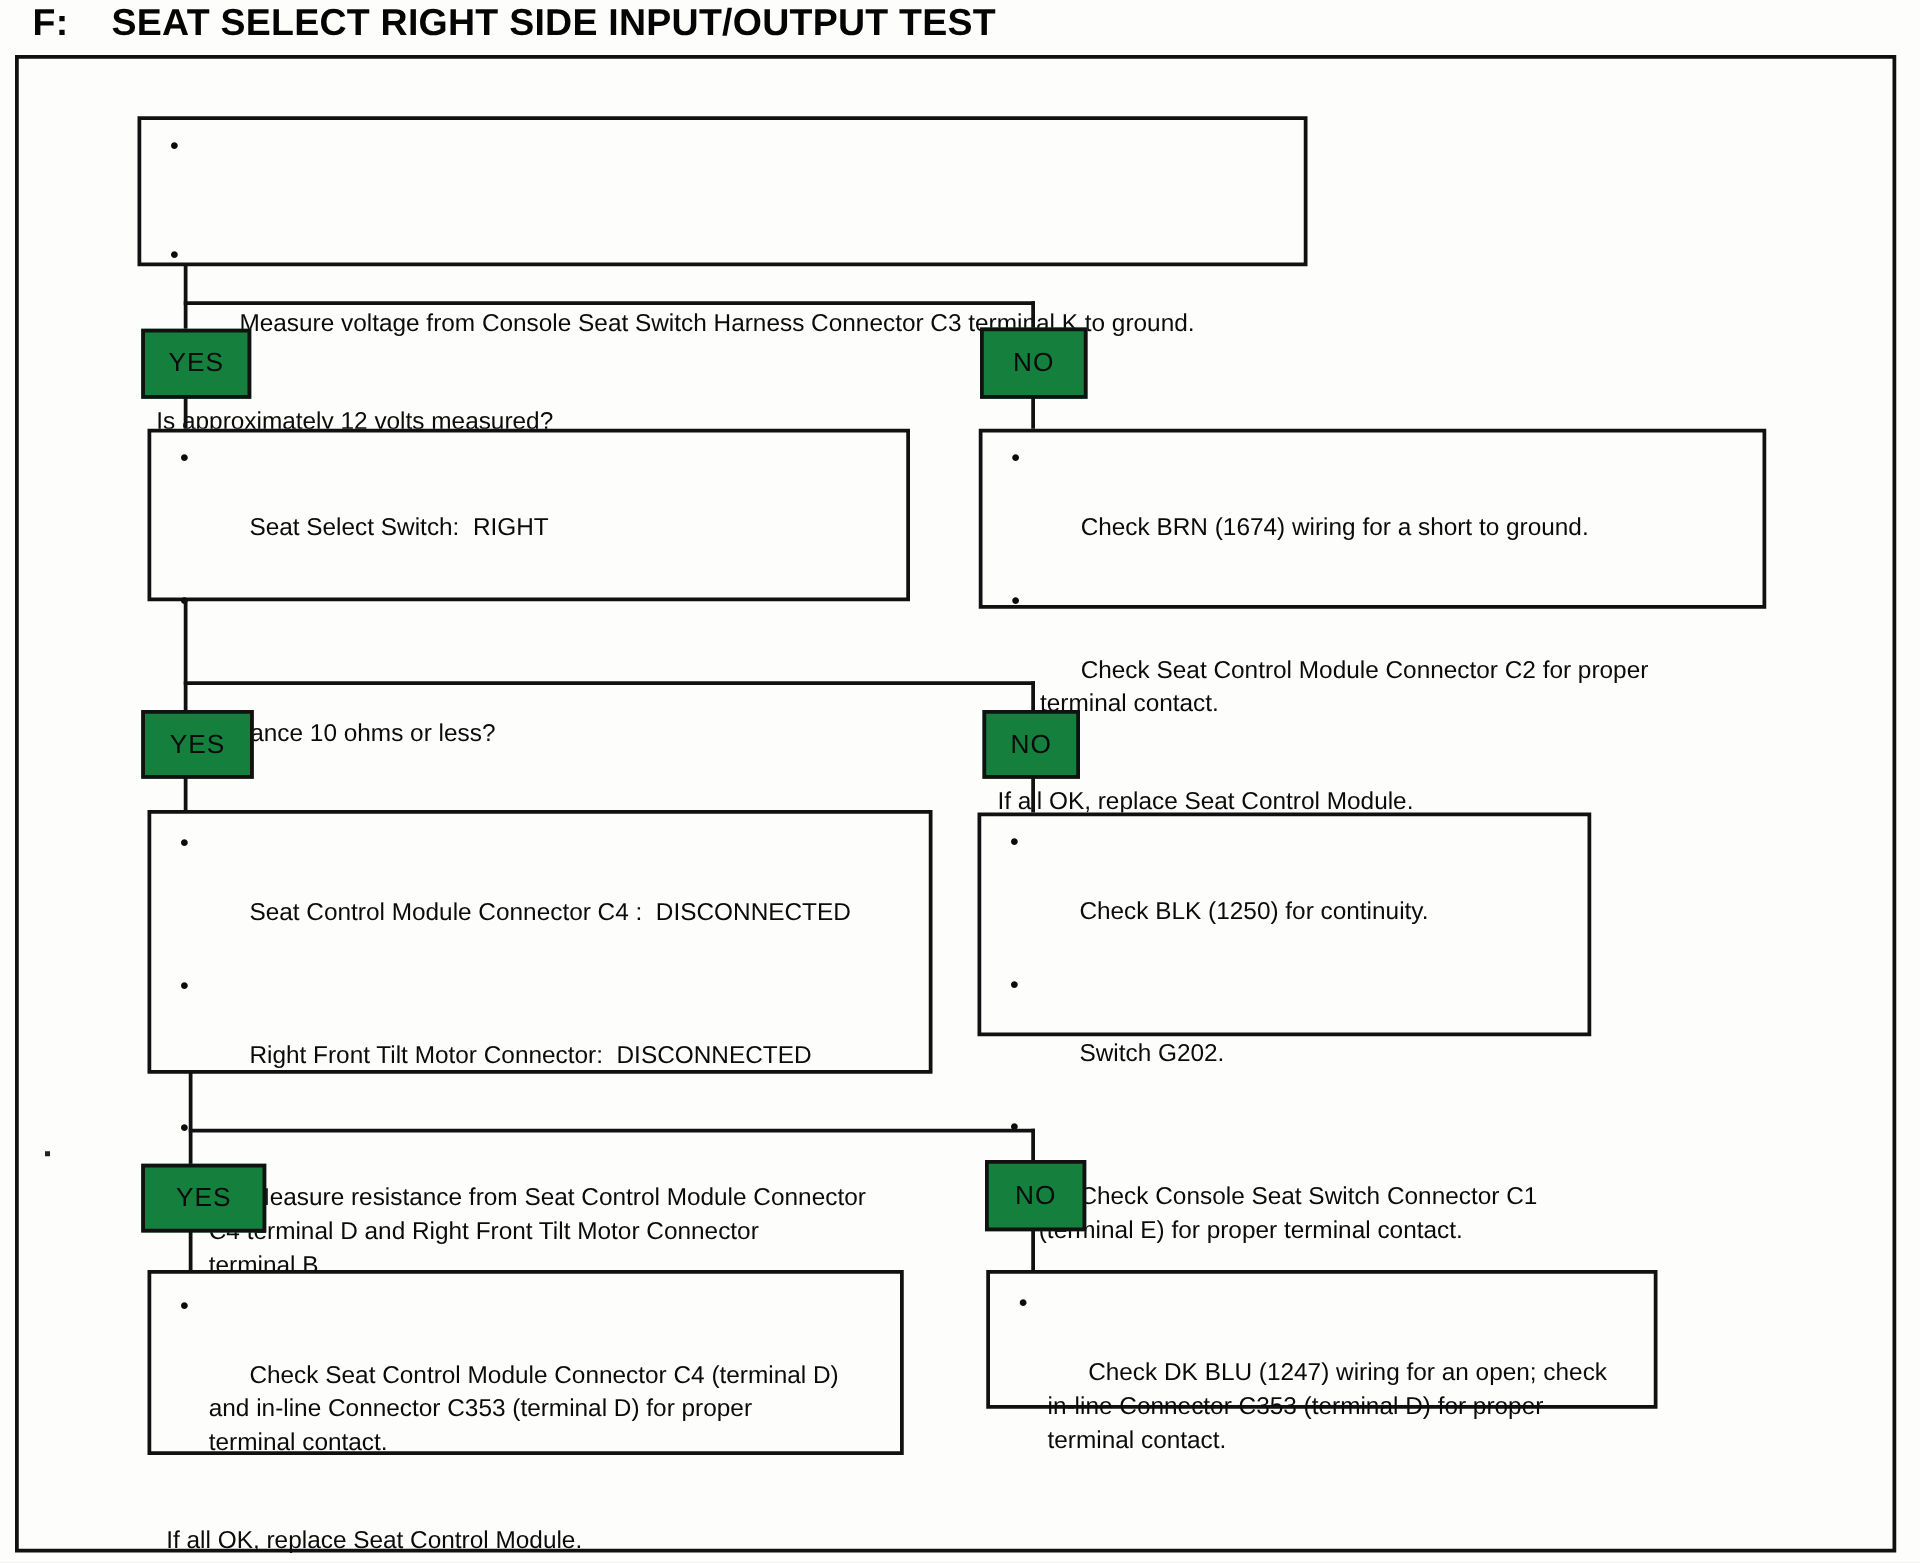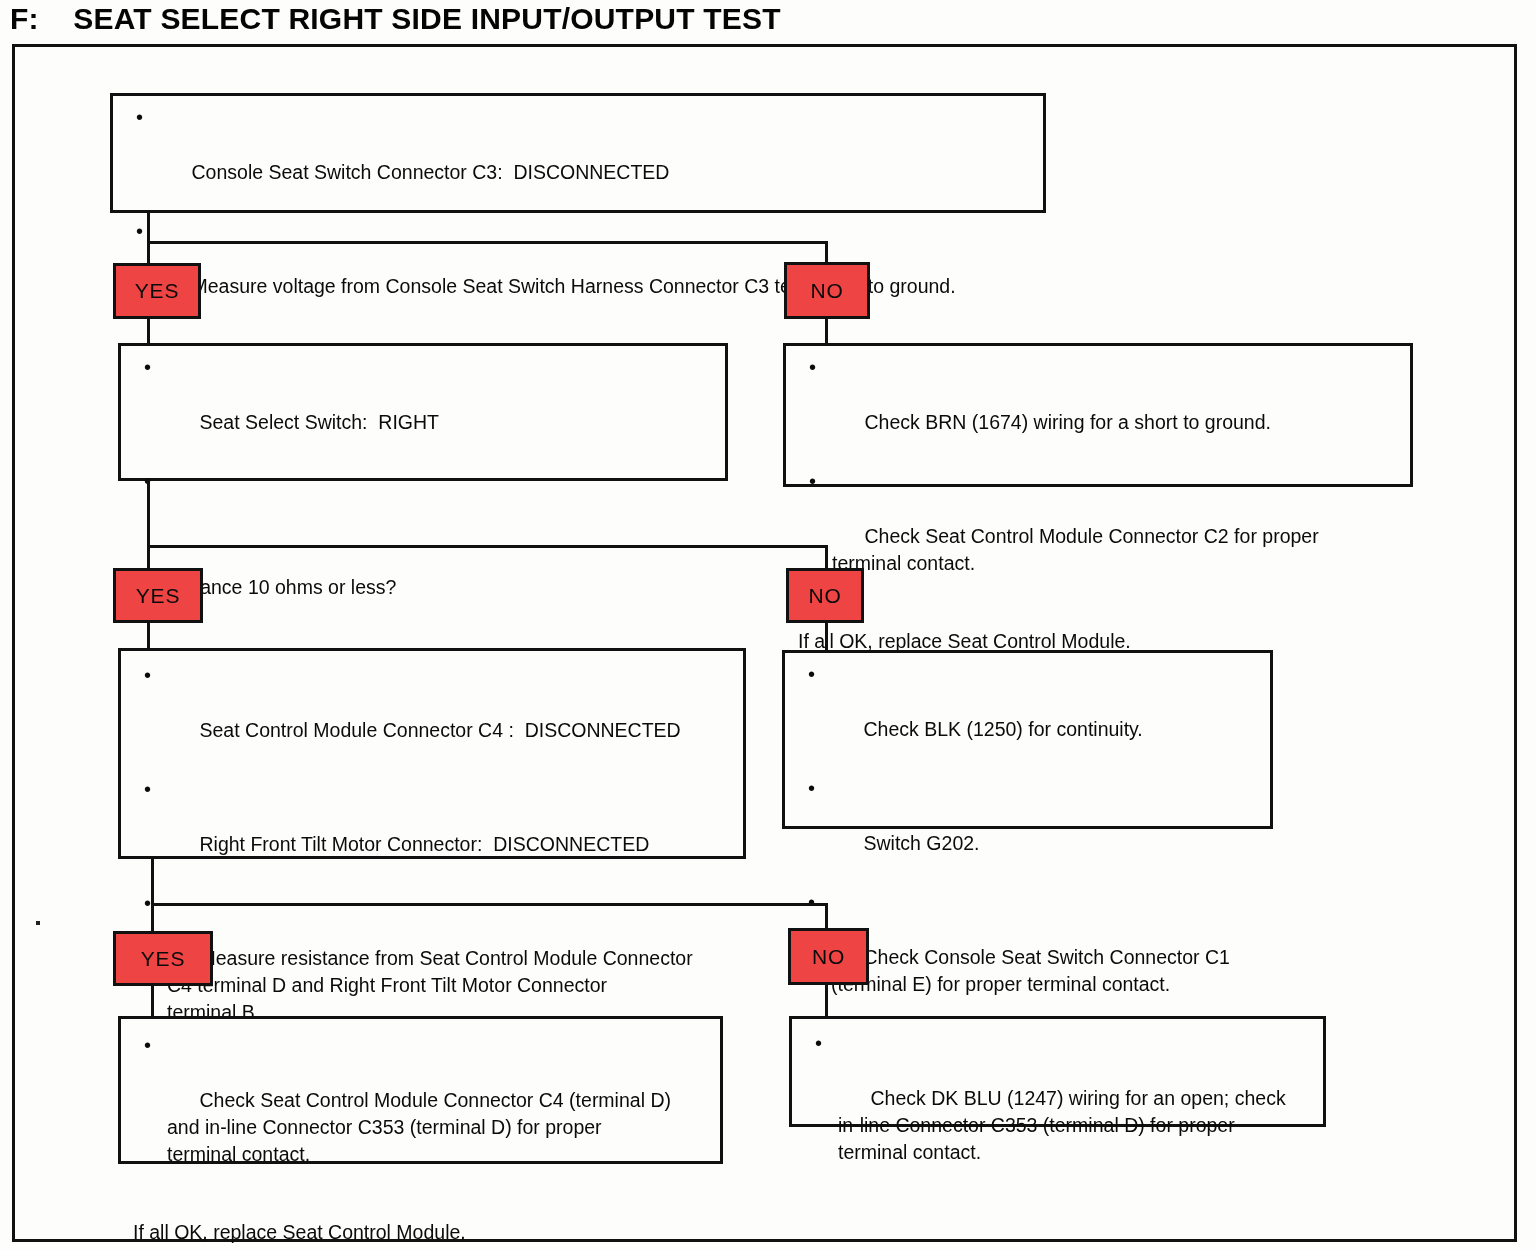--- a/index.html
+++ b/index.html
@@ -9,21 +9,21 @@
   .page {
     position: relative;
     width: 1536px;
     height: 1250px;
     background: #fdfdfc;
     overflow: hidden;
   }
 
   .doc-title {
     position: absolute;
-    left: 10px;
+    left: 26px;
     top: 2px;
     font-size: 30px;
     font-weight: bold;
     letter-spacing: 0.2px;
     color: #050505;
     white-space: nowrap;
   }
   .doc-title .prefix { display: inline-block; }
   .doc-title .main { display: inline-block; margin-left: 26px; }
 
@@ -60,21 +60,21 @@
   }
   .nfooter {
     margin-top: 24px;
     padding-left: 2px;
     white-space: pre-wrap;
   }
 
   .branch-label {
     position: absolute;
     border: 3px solid #111;
-    background: #ef4444;
+    background: #15803d;
     display: flex;
     align-items: center;
     justify-content: center;
     font-size: 21px;
     letter-spacing: 0.8px;
     color: #0b0b0b;
   }
 
   .conn {
     position: absolute;
@@ -96,21 +96,20 @@
   <div class="doc-title">
     <span class="prefix">F:</span>
     <span class="main">SEAT SELECT RIGHT SIDE INPUT/OUTPUT TEST</span>
   </div>
 
   <div class="outer-frame"></div>
 
   <div class="node" style="left:110px; top:93px; width:936px; height:120px;">
     <div class="brow">
       <span class="bullet">•</span>
-      <span>Console Seat Switch Connector C3:  DISCONNECTED</span>
     </div>
     <div class="brow">
       <span class="bullet">•</span>
       <span>Measure voltage from Console Seat Switch Harness Connector C3 terminal K to ground.</span>
     </div>
     <div class="nfooter">Is approximately 12 volts measured?</div>
   </div>
 
   <div class="conn" style="left:147px; top:211px; width:3px; height:52px;"></div>
   <div class="conn" style="left:147px; top:241px; width:681px; height:3px;"></div>

